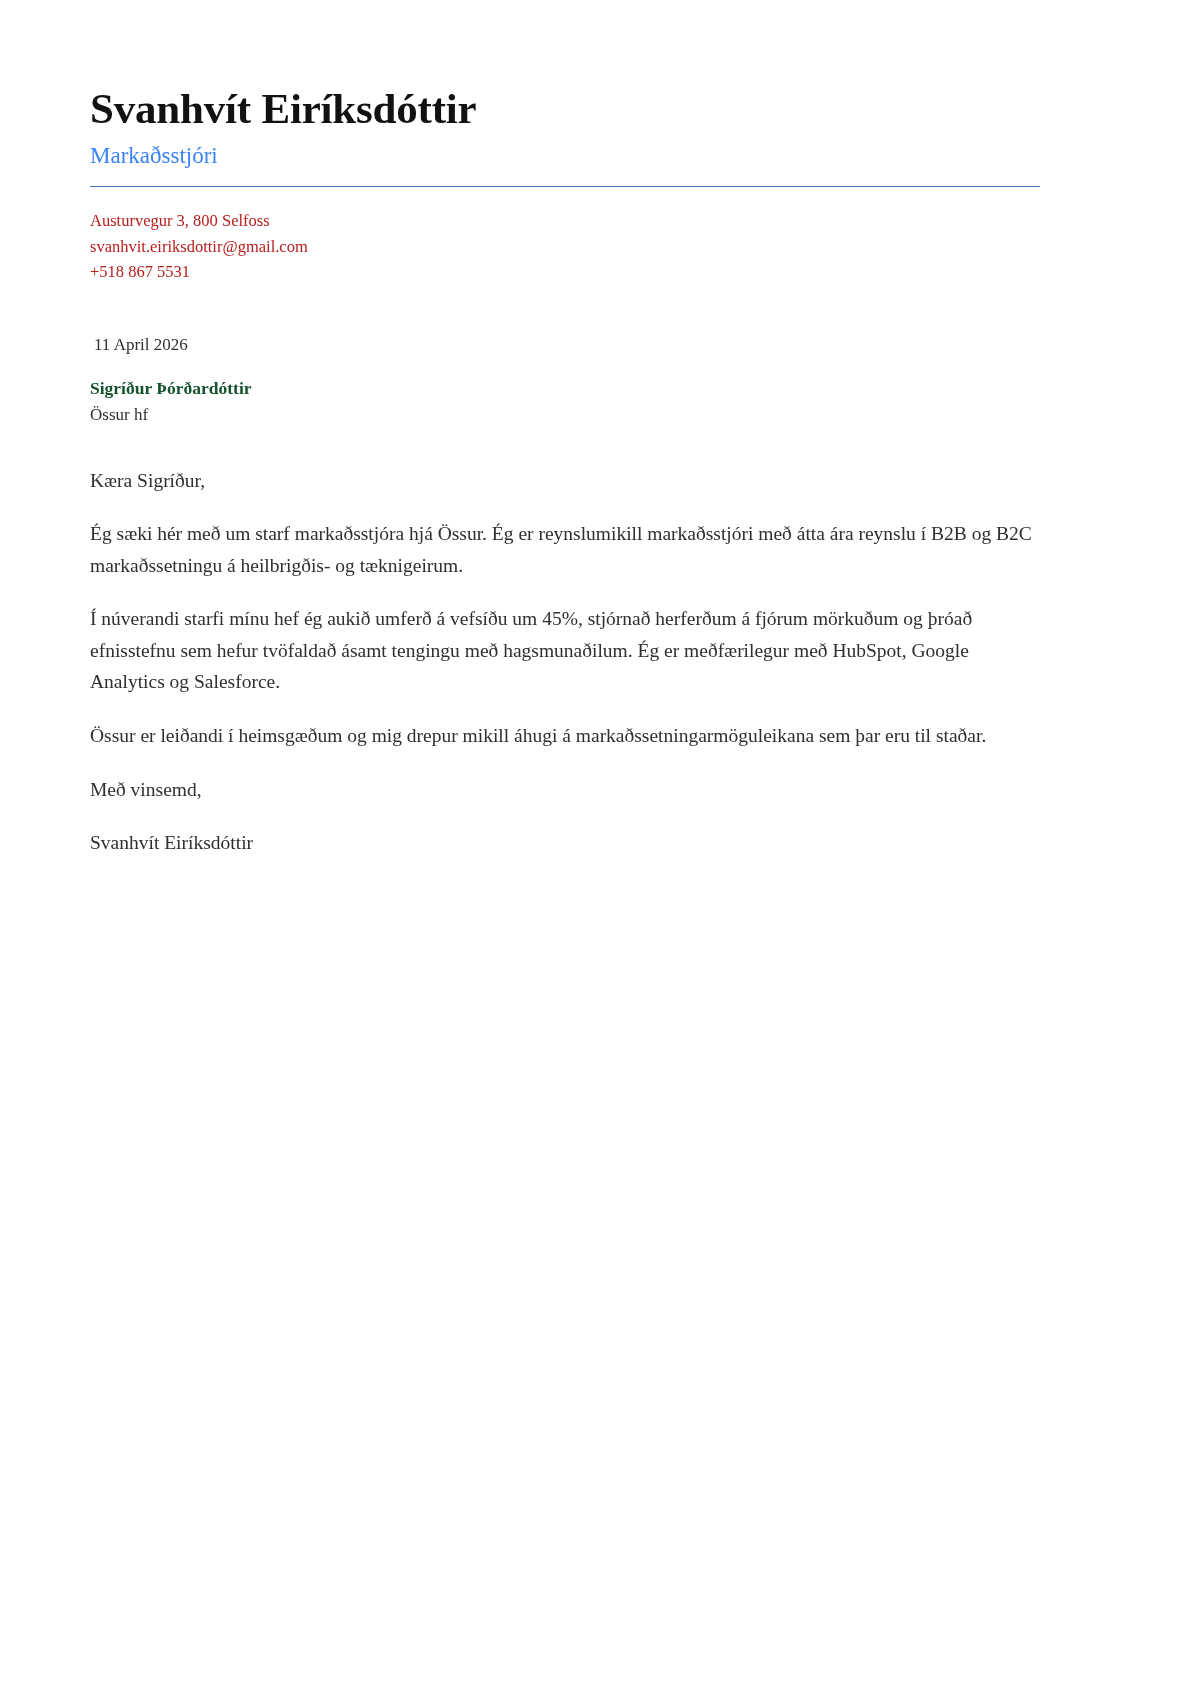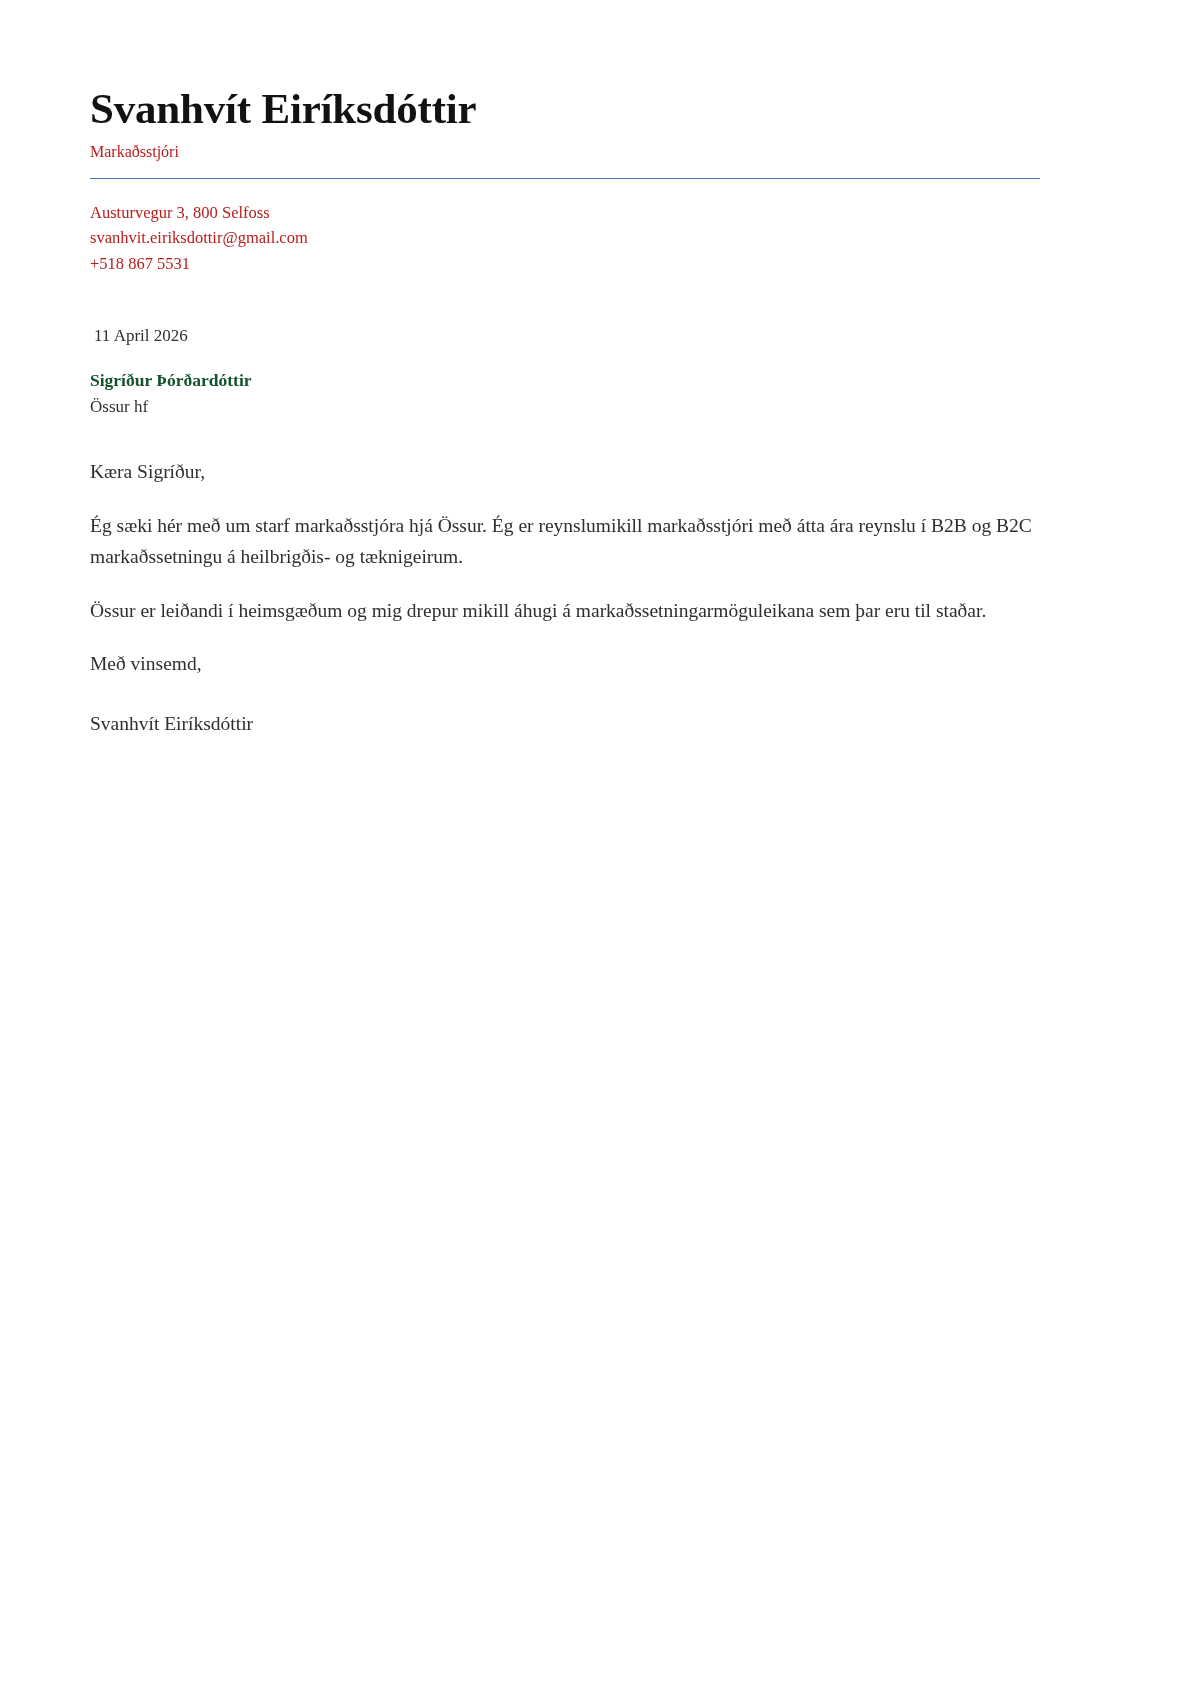--- a/index.html
+++ b/index.html
@@ -32,24 +32,24 @@
   .applicant-name {
     font-family: "Liberation Serif", "DejaVu Serif", serif;
     font-weight: 700;
     font-size: 43px;
     line-height: 1.08;
     letter-spacing: -0.2px;
     color: #121212;
     margin: 0 0 10px 0;
   }
   .applicant-role {
-    font-size: 16px;
+    font-size: 23px;
     line-height: 1.2;
     font-weight: 400;
-    color: #b91c1c;
+    color: #3b82f6;
     margin: 0 0 16px 0;
   }
   .header-rule {
     height: 0;
     border: 0;
     border-top: 1.5px solid #4a72b8;
     margin: 0 0 0 0;
     width: 100%;
   }
 
@@ -94,21 +94,21 @@
     max-width: 950px;
   }
   .salutation {
     margin: 0 0 22px 0;
   }
   .body-paragraph {
     margin: 0 0 22px 0;
     text-align: left;
   }
   .closing {
-    margin: 0 0 28px 0;
+    margin: 0 0 22px 0;
   }
   .signature {
     margin: 0;
   }
 </style>
 </head>
 <body>
 
 <div class="page">
 
@@ -128,20 +128,21 @@
     <div class="letter-date">11 April 2026</div>
     <div class="recipient-name">Sigríður Þórðardóttir</div>
     <div class="recipient-company">Össur hf</div>
   </div>
 
   <div class="letter-body">
     <p class="salutation">Kæra Sigríður,</p>
 
     <p class="body-paragraph">Ég sæki hér með um starf markaðsstjóra hjá Össur. Ég er reynslumikill markaðsstjóri með átta ára reynslu í B2B og B2C markaðssetningu á heilbrigðis- og tæknigeirum.</p>
 
+    <p class="body-paragraph">Í núverandi starfi mínu hef ég aukið umferð á vefsíðu um 45%, stjórnað herferðum á fjórum mörkuðum og þróað efnisstefnu sem hefur tvöfaldað ásamt tengingu með hagsmunaðilum. Ég er meðfærilegur með HubSpot, Google Analytics og Salesforce.</p>
 
     <p class="body-paragraph">Össur er leiðandi í heimsgæðum og mig drepur mikill áhugi á markaðssetningarmöguleikana sem þar eru til staðar.</p>
 
     <p class="closing">Með vinsemd,</p>
 
     <p class="signature">Svanhvít Eiríksdóttir</p>
   </div>
 
 </div>
 

